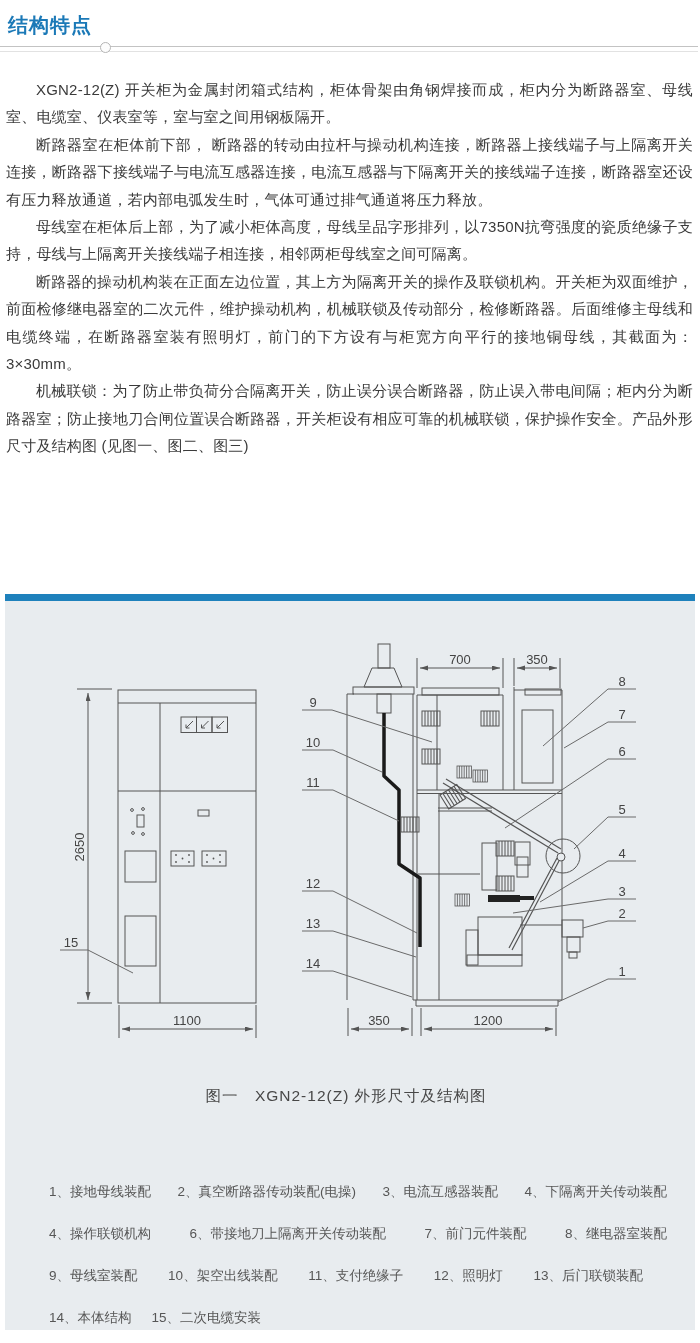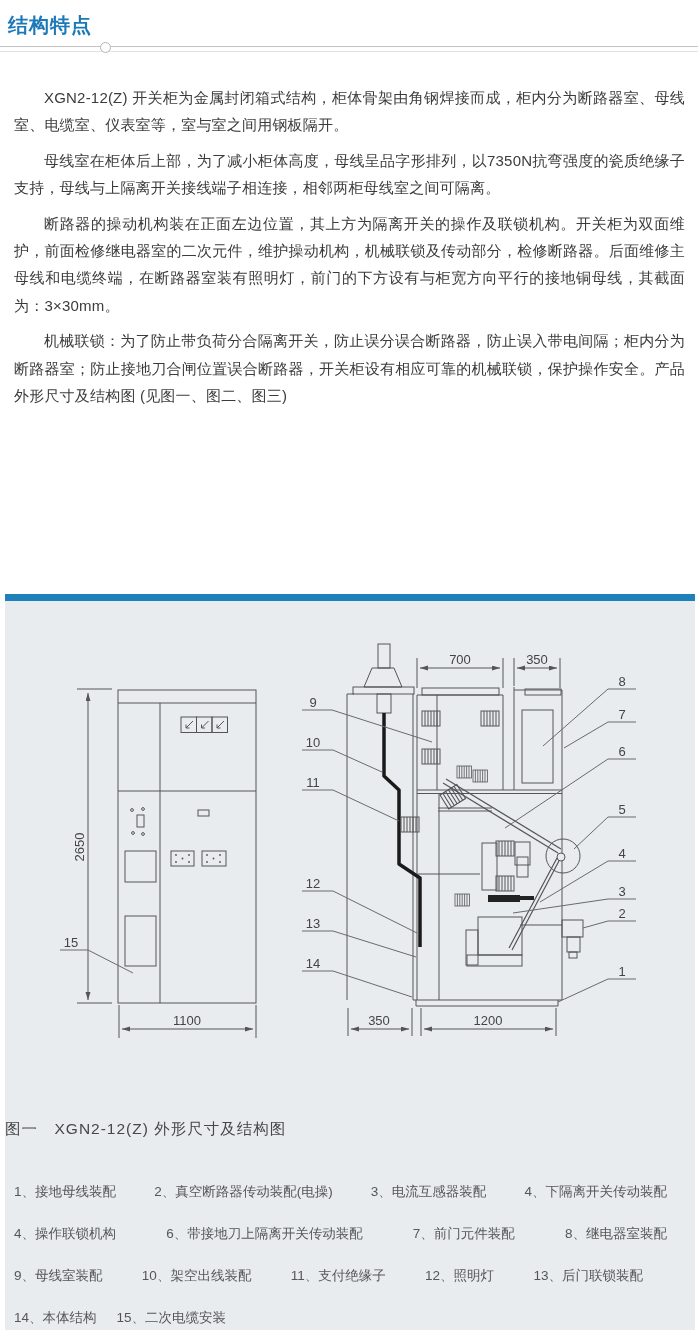--- a/index.html
+++ b/index.html
@@ -2,43 +2,44 @@
 <html><head>
 <meta charset="utf-8">
 <style>
   html,body{margin:0;padding:0;}
   body{width:700px;height:1343px;background:#ffffff;font-family:"Liberation Sans","DejaVu Sans",sans-serif;position:relative;overflow:hidden;}
   .page{position:relative;width:700px;height:1343px;border-radius:9px;}
   .doc-title{padding:12px 0 0 8px;font-size:20px;font-weight:bold;color:#1b79b7;letter-spacing:1px;}
   .divider{position:relative;margin:7px 0 0 0;height:4px;border-top:1px solid #c3c3c3;border-bottom:1px solid #e2e2e2;width:698px;}
   .divider .knob{position:absolute;left:100px;top:-5px;width:9px;height:9px;border:1.5px solid #b5b5b5;border-radius:50%;background:#fdfdfd;}
   .bodytext{padding:24px 7px 0 6px;}
-  .bodytext p{margin:8px;font-size:15px;line-height:27.4px;color:#3b3b3b;text-align:justify;text-indent:2em;letter-spacing:0.2px;}
+  .bodytext p{margin:0;font-size:15px;line-height:27.4px;color:#3b3b3b;text-align:justify;text-indent:2em;letter-spacing:0.2px;}
   .figure-panel{position:absolute;left:5px;top:594px;width:690px;height:736px;background:#e8ecef;}
   .figure-panel .topbar{width:690px;height:7px;background:#1e81bc;}
   .drawing{position:absolute;left:0;top:7px;width:690px;height:450px;}
-  .figure-caption{position:absolute;top:525px;left:0;width:682px;font-size:15.5px;color:#474747;letter-spacing:1px;}
+  .figure-caption{position:absolute;top:492px;left:0;width:682px;text-align:center;font-size:15.5px;color:#474747;letter-spacing:1px;}
   .legend{position:absolute;top:566px;left:0;width:690px;font-size:13.5px;color:#565656;}
-  .legend .lrow{display:flex;justify-content:space-between;padding:0 28px 0 9px;margin-top:22px;line-height:20px;}
+  .legend .lrow{display:flex;justify-content:space-between;padding:0 28px 0 44px;margin-top:22px;line-height:20px;}
   .legend .lrow.r3{padding-right:52px;}
   .legend .lrow.r4{justify-content:flex-start;gap:20px;}
   svg text{font-family:"Liberation Sans","DejaVu Sans",sans-serif;}
 </style>
 </head>
 <body>
 
 <div class="page">
 
   <div class="doc-title">结构特点</div>
   <div class="divider">
       <span class="knob"></span>
     </div>
 
   <div class="bodytext">
     <p>XGN2-12(Z) 开关柜为金属封闭箱式结构，柜体骨架由角钢焊接而成，柜内分为断路器室、母线室、电缆室、仪表室等，室与室之间用钢板隔开。</p>
+    <p>断路器室在柜体前下部， 断路器的转动由拉杆与操动机构连接，断路器上接线端子与上隔离开关连接，断路器下接线端子与电流互感器连接，电流互感器与下隔离开关的接线端子连接，断路器室还设有压力释放通道，若内部电弧发生时，气体可通过排气通道将压力释放。</p>
     <p>母线室在柜体后上部，为了减小柜体高度，母线呈品字形排列，以7350N抗弯强度的瓷质绝缘子支持，母线与上隔离开关接线端子相连接，相邻两柜母线室之间可隔离。</p>
     <p>断路器的操动机构装在正面左边位置，其上方为隔离开关的操作及联锁机构。开关柜为双面维护，前面检修继电器室的二次元件，维护操动机构，机械联锁及传动部分，检修断路器。后面维修主母线和电缆终端，在断路器室装有照明灯，前门的下方设有与柜宽方向平行的接地铜母线，其截面为：3×30mm。</p>
     <p>机械联锁：为了防止带负荷分合隔离开关，防止误分误合断路器，防止误入带电间隔；柜内分为断路器室；防止接地刀合闸位置误合断路器，开关柜设有相应可靠的机械联锁，保护操作安全。产品外形尺寸及结构图 (见图一、图二、图三)</p>
   </div>
 
   <div class="figure-panel">
     <div class="topbar"></div>
 
     <svg class="drawing" viewBox="5 601 690 450" xmlns="http://www.w3.org/2000/svg">
       <defs>

